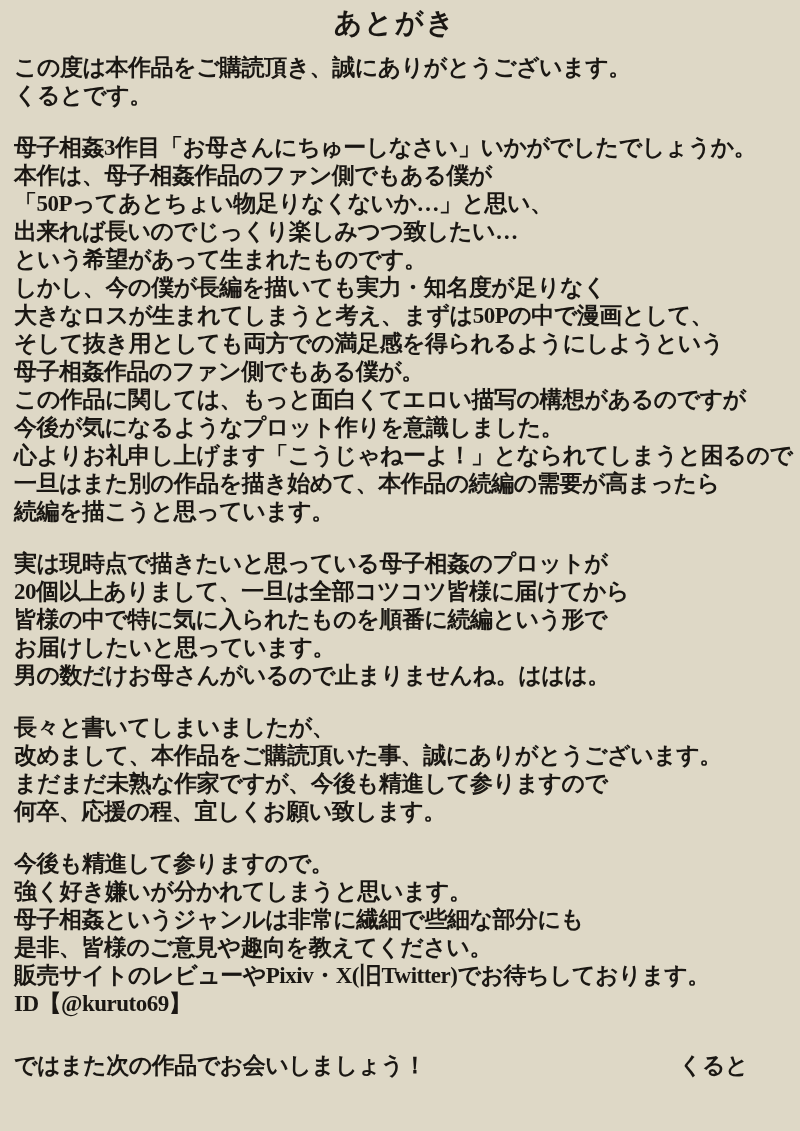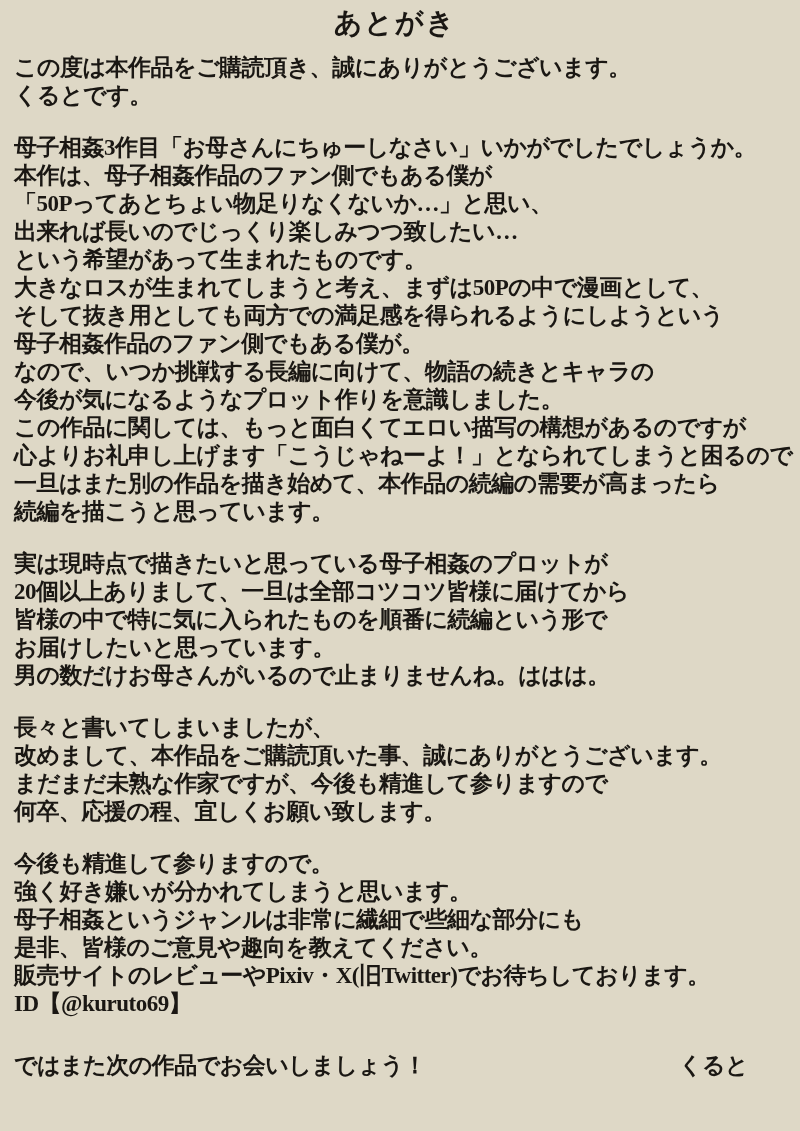--- a/index.html
+++ b/index.html
@@ -47,26 +47,26 @@
     <div class="line">この度は本作品をご購読頂き、誠にありがとうございます。</div>
     <div class="line">くるとです。</div>
   </section>
 
   <section class="paragraph">
     <div class="line">母子相姦3作目「お母さんにちゅーしなさい」いかがでしたでしょうか。</div>
     <div class="line">本作は、母子相姦作品のファン側でもある僕が</div>
     <div class="line">「50Pってあとちょい物足りなくないか…」と思い、</div>
     <div class="line">出来れば長いのでじっくり楽しみつつ致したい…</div>
     <div class="line">という希望があって生まれたものです。</div>
+    <div class="line">しかし、今の僕が長編を描いても実力・知名度が足りなく</div>
     <div class="line">大きなロスが生まれてしまうと考え、まずは50Pの中で漫画として、</div>
     <div class="line">そして抜き用としても両方での満足感を得られるようにしようという</div>
     <div class="line">母子相姦作品のファン側でもある僕が。</div>
-    <div class="line">なので、いつか挑戦する長編に向けて、物語の続きとキャラの</div>
+    <div class="line">この作品に関しては、もっと面白くてエロい描写の構想があるのですが</div>
     <div class="line">今後が気になるようなプロット作りを意識しました。</div>
-    <div class="line">この作品に関しては、もっと面白くてエロい描写の構想があるのですが</div>
     <div class="line">心よりお礼申し上げます「こうじゃねーよ！」となられてしまうと困るので</div>
     <div class="line">一旦はまた別の作品を描き始めて、本作品の続編の需要が高まったら</div>
     <div class="line">続編を描こうと思っています。</div>
   </section>
 
   <section class="paragraph">
     <div class="line">実は現時点で描きたいと思っている母子相姦のプロットが</div>
     <div class="line">20個以上ありまして、一旦は全部コツコツ皆様に届けてから</div>
     <div class="line">皆様の中で特に気に入られたものを順番に続編という形で</div>
     <div class="line">お届けしたいと思っています。</div>

